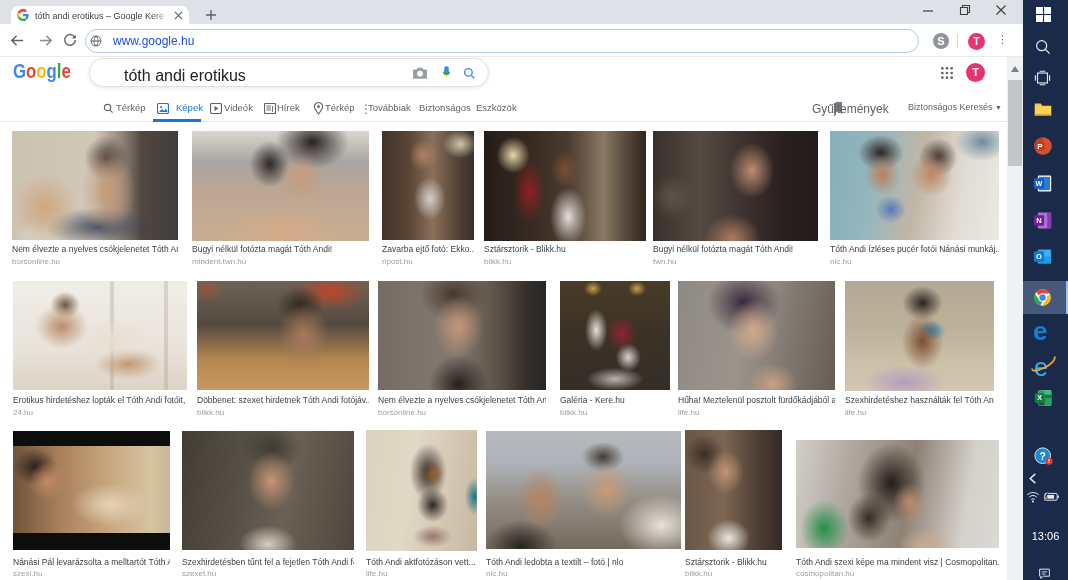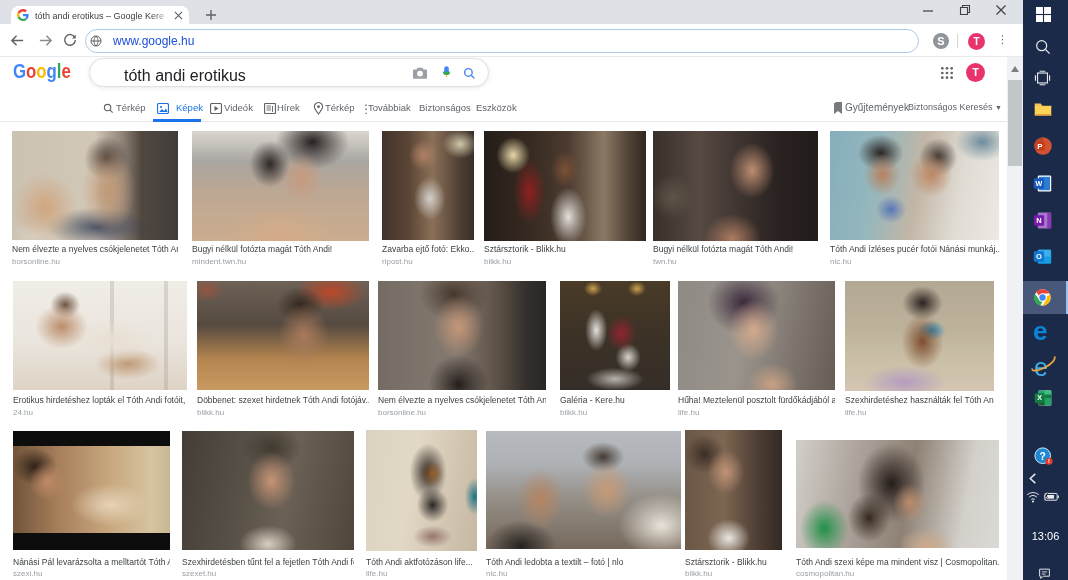--- a/index.html
+++ b/index.html
@@ -145,21 +145,21 @@
         <circle cx="12" cy="10" r="3" fill="#5f6368"></circle>
       </svg>
 <span class="it" style="left:325px">Térkép</span>
 <span class="it" style="left:360px;font-size:12px">⋮</span>
 <span class="it" style="left:368px">Továbbiak</span>
 <span class="it" style="left:419px">Biztonságos</span>
 <span class="it" style="left:476px">Eszközök</span>
 <svg class="abs" style="left:833px;top:3px" width="10" height="13" viewBox="0 0 20 26">
         <path fill="#5f6368" d="M2 2h16v22l-8-6-8 6zM5 0h13v3H5z" opacity=".85"></path>
       </svg>
-<span class="it" style="left:845px;font-size:10px">Gyűjtemények</span>
+<span class="it" style="left:812px;font-size:12px">Gyűjtemények</span>
 <span class="it" style="left:908px;font-size:9px">Biztonságos Keresés <span style="font-size:7px">▼</span></span>
 </div>
 <div id="hdrline"></div>
 <div id="kline"></div>
 
 <div class="pic" style="left:12px;top:131px;width:166px;height:109px;background:
 radial-gradient(46px 50px at 20% 70%,#d0a67f 0%,rgba(208,166,127,0) 70%),
 radial-gradient(40px 62px at 58% 55%,#c29a76 0%,rgba(194,154,118,0) 68%),
 radial-gradient(30px 30px at 57% 25%,#4c4038 0%,rgba(76,64,56,0) 75%),
 radial-gradient(70px 26px at 52% 88%,rgba(52,62,86,.85) 0%,rgba(52,62,86,0) 75%),
@@ -273,21 +273,21 @@
 linear-gradient(100deg,#433d36 0%,#575046 35%,#6b6156 60%,#4e463c 100%)"></div>
 <div class="cap" style="left:182px;top:557px;width:172px">Szexhirdetésben tűnt fel a fejetlen Tóth Andi fo...</div>
 <div class="dom" style="left:182px;top:569px">szexet.hu</div>
 <div class="pic" style="left:366px;top:430px;width:111px;height:121px;background:
 radial-gradient(16px 18px at 60% 36%,#93602f 0%,rgba(147,96,47,0) 70%),
 radial-gradient(26px 40px at 56% 35%,#2a221e 0%,rgba(42,34,30,0) 72%),
 radial-gradient(22px 24px at 60% 62%,#2a2523 0%,rgba(42,37,35,0) 72%),
 radial-gradient(14px 26px at 98% 55%,#1e7488 0%,rgba(30,116,136,0) 72%),
 radial-gradient(28px 16px at 60% 88%,#96766e 0%,rgba(150,118,110,0) 70%),
 linear-gradient(100deg,#dcd2c0 0%,#e2d8c6 40%,#d2c5b0 75%,#c6b8a2 100%)"></div>
-<div class="cap" style="left:366px;top:557px;width:111px">Tóth Andi aktfotózáson life...</div>
+<div class="cap" style="left:366px;top:557px;width:111px">Tóth Andi aktfotózáson vett...</div>
 <div class="dom" style="left:366px;top:569px">life.hu</div>
 <div class="pic" style="left:486px;top:431px;width:195px;height:118px;background:
 radial-gradient(34px 44px at 28% 58%,#b58462 0%,rgba(181,132,98,0) 70%),
 radial-gradient(46px 34px at 18% 98%,#26231f 0%,rgba(38,35,31,0) 78%),
 radial-gradient(36px 40px at 62% 50%,#c79a76 0%,rgba(199,154,118,0) 70%),
 radial-gradient(28px 20px at 60% 22%,#453a32 0%,rgba(69,58,50,0) 76%),
 radial-gradient(60px 44px at 90% 80%,#e8e2d8 0%,rgba(232,226,216,0) 72%),
 linear-gradient(180deg,#b6babe 0%,#aeb2b6 28%,#948e86 58%,#76695c 100%)"></div>
 <div class="cap" style="left:486px;top:557px;width:195px">Tóth Andi ledobta a textilt – fotó | nlo</div>
 <div class="dom" style="left:486px;top:569px">nlc.hu</div>

